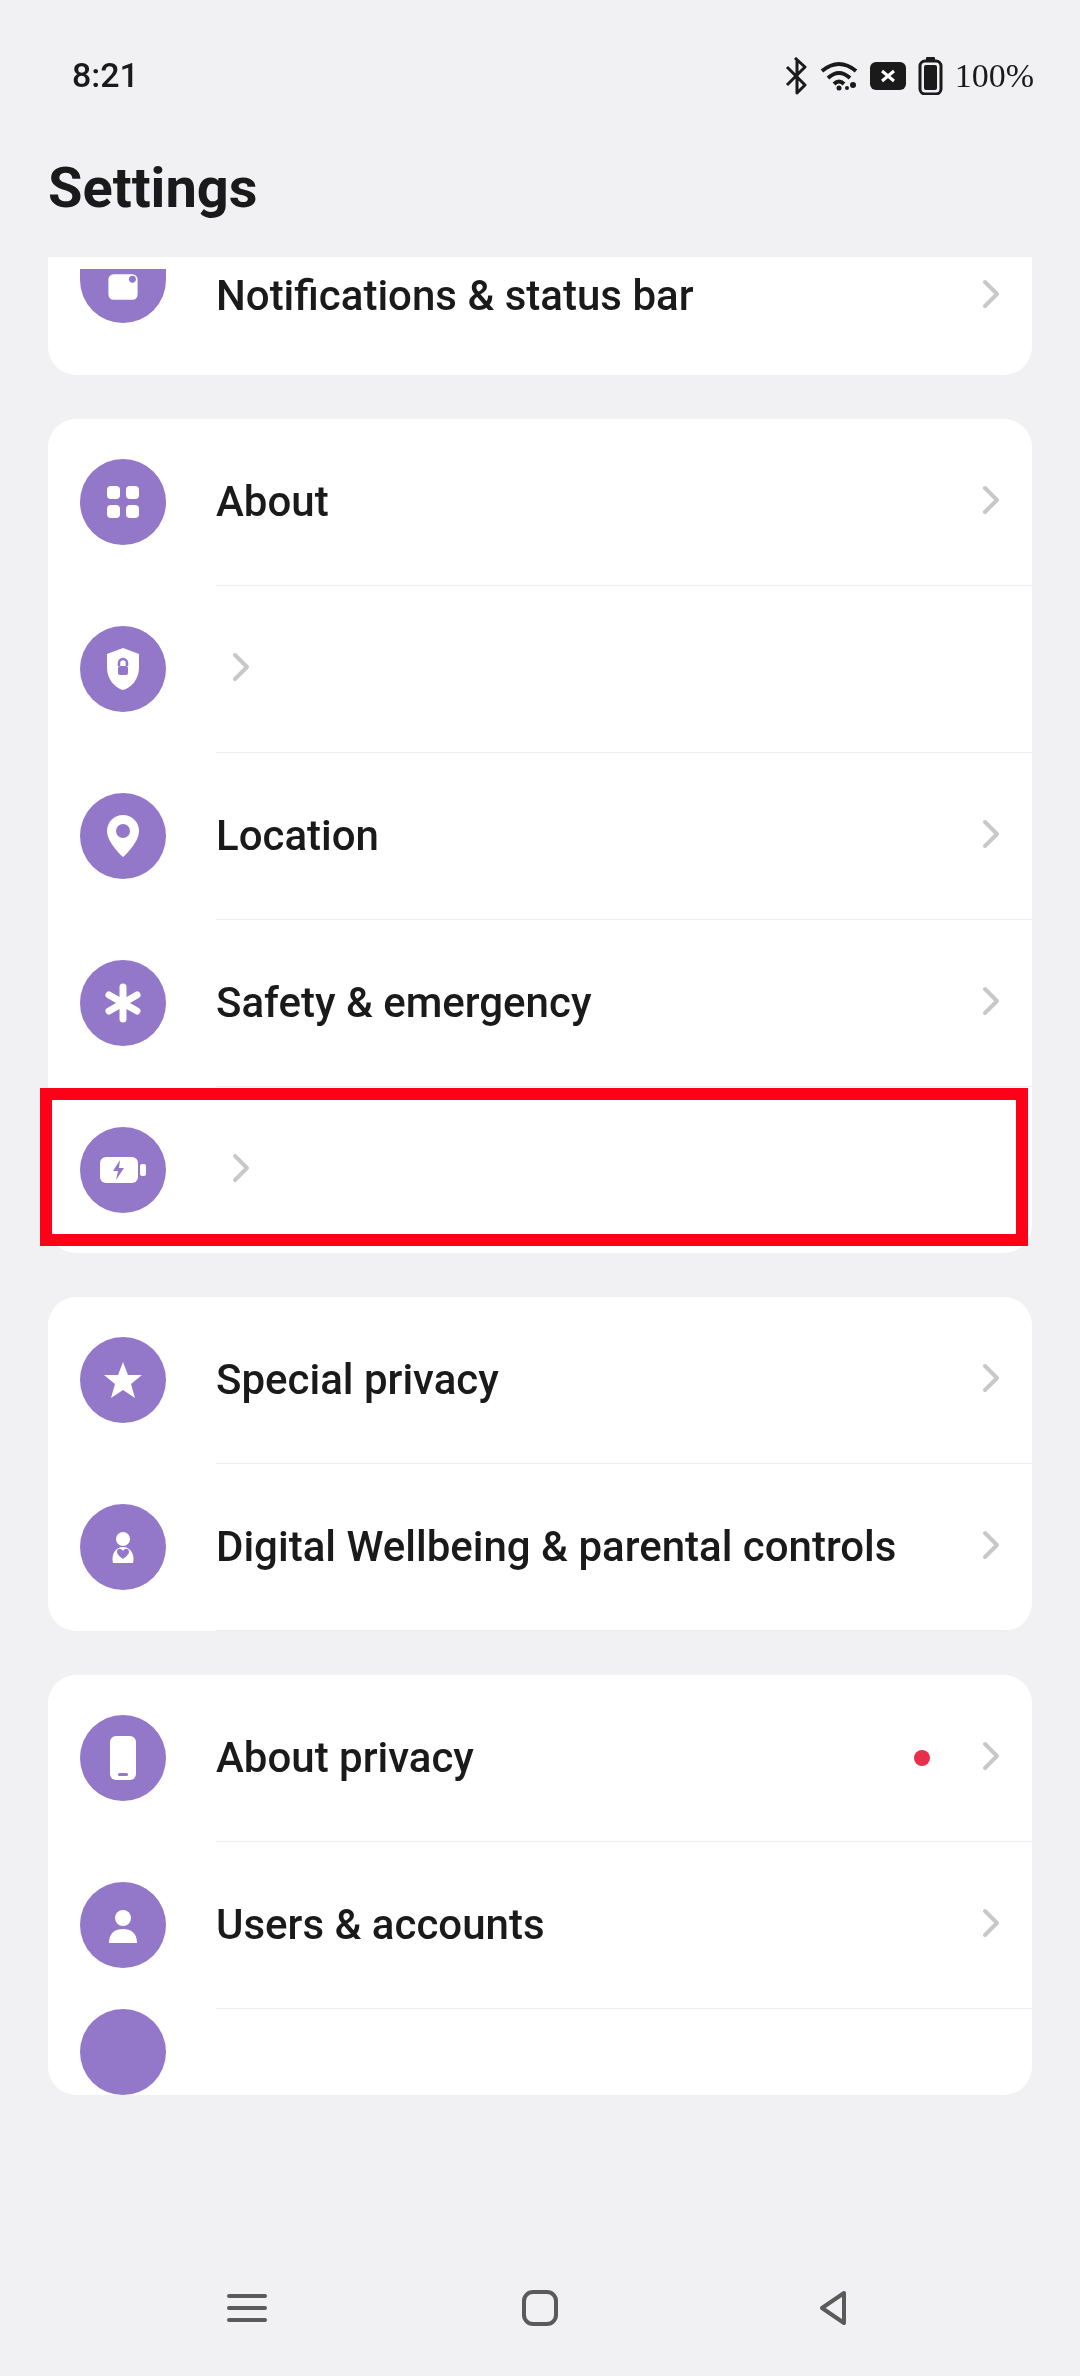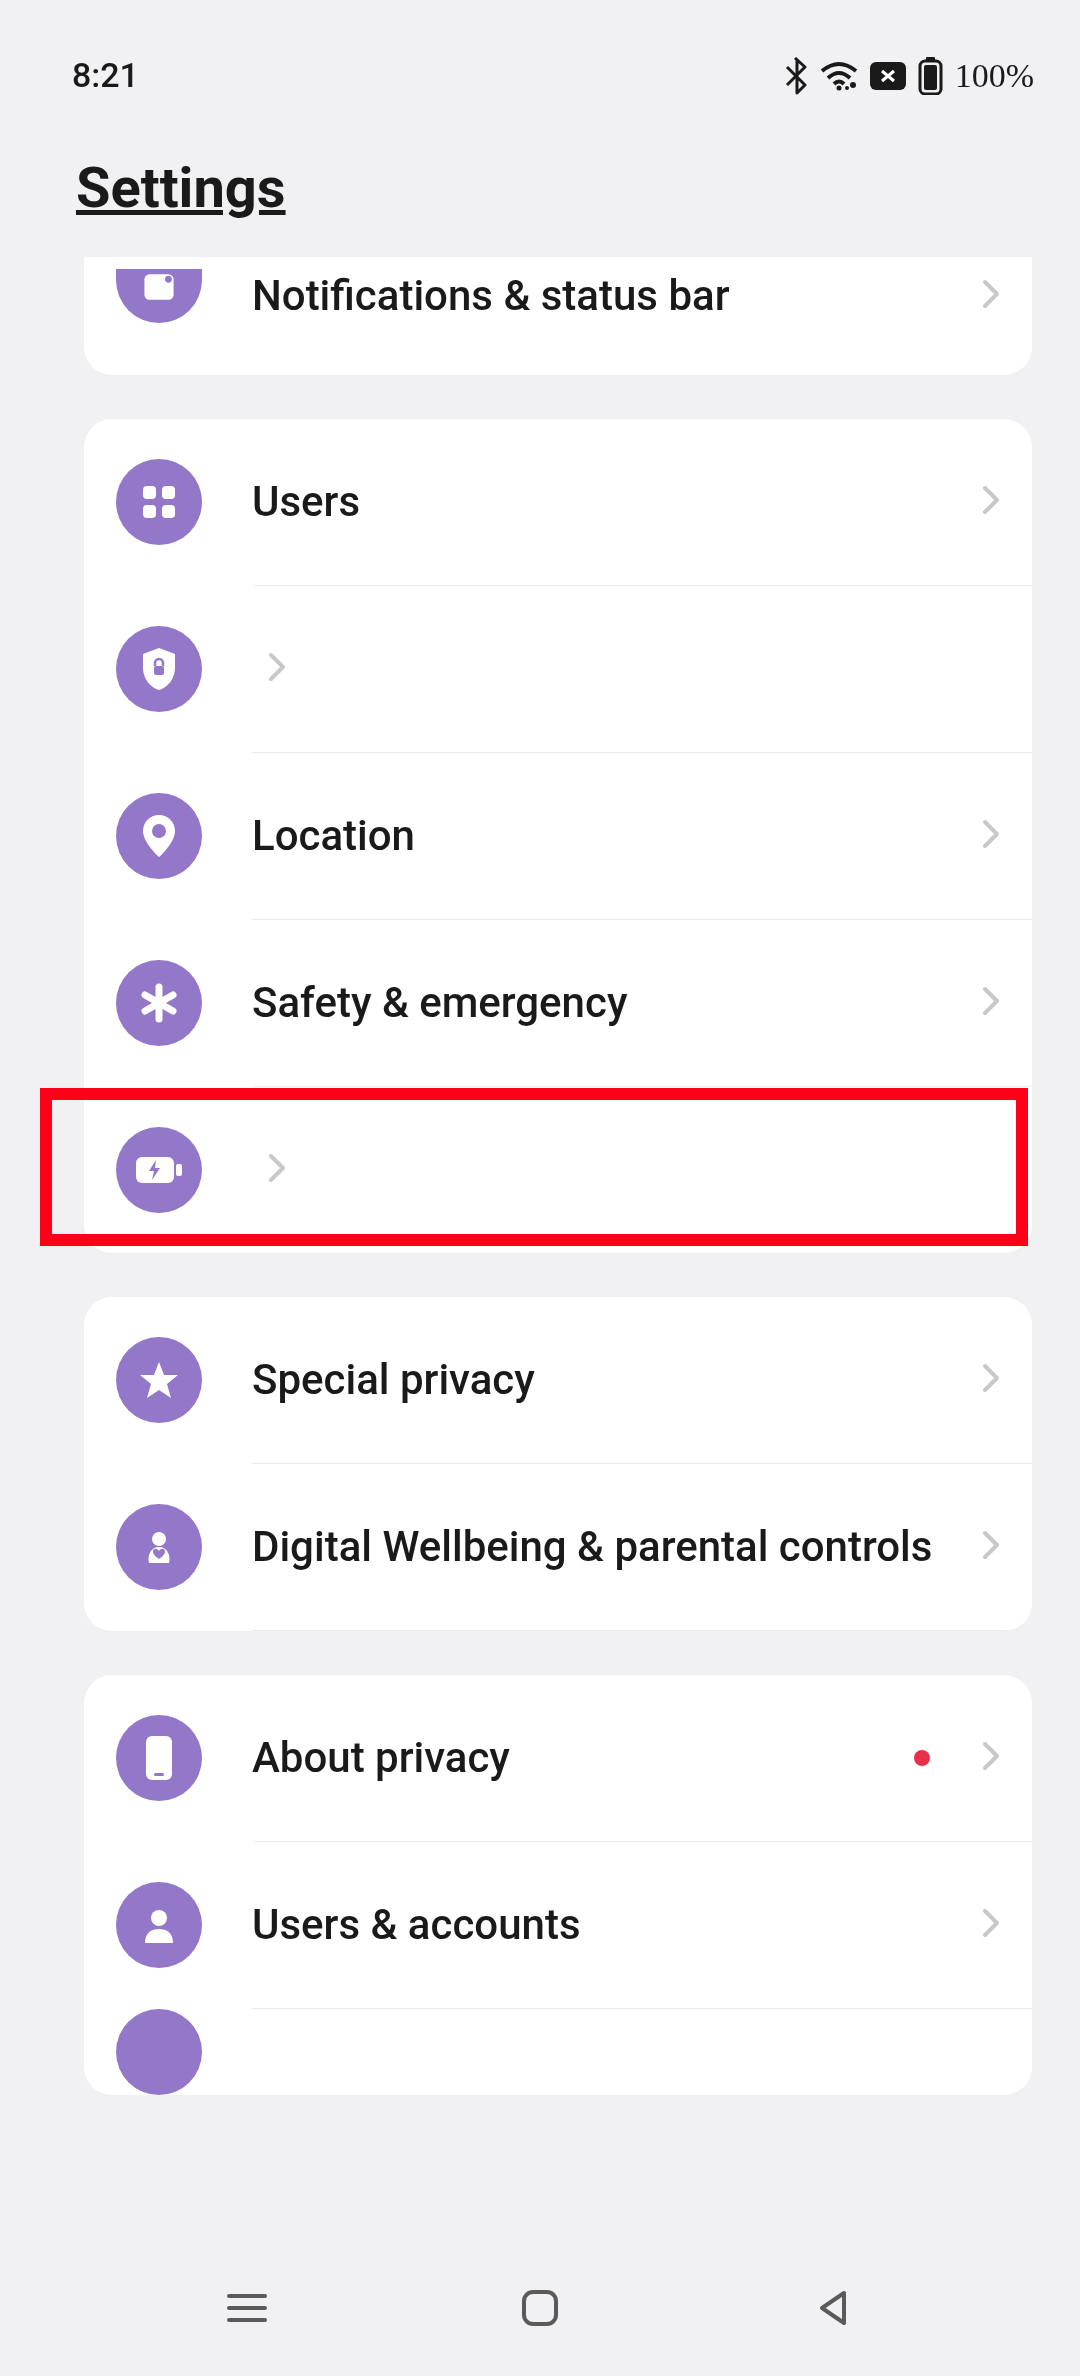--- a/index.html
+++ b/index.html
@@ -30,37 +30,35 @@
       display: flex;
       align-items: center;
       gap: 12px;
       font-family: Liberation Serif, serif;
     }
     .status-icon {
       display: inline-flex;
       align-items: center;
     }
     .header {
-      padding: 60px 48px 36px 76px;
-      text-decoration: underline;
+      padding: 60px 48px 36px 48px;
     }
     .header-title {
       font-size: 56px;
       font-weight: 700;
       color: #1a1a1a;
     }
     .content {
       padding: 0 48px;
     }
     .card {
       background: #ffffff;
       border-radius: 28px;
       margin-bottom: 44px;
       overflow: hidden;
-      margin-left: 36px;
     }
     .row {
       display: flex;
       align-items: center;
       padding: 40px 32px 40px 32px;
       min-height: 152px;
       position: relative;
     }
     .row-icon {
       width: 86px;
@@ -213,21 +211,21 @@
   <div class="card">
     <div class="row">
       <span class="row-icon">
         <svg width="44" height="44" viewBox="0 0 44 44">
               <rect x="6" y="6" width="13" height="13" rx="4" fill="#fff"></rect>
               <rect x="25" y="6" width="13" height="13" rx="4" fill="#fff"></rect>
               <rect x="6" y="25" width="13" height="13" rx="4" fill="#fff"></rect>
               <rect x="25" y="25" width="13" height="13" rx="4" fill="#fff"></rect>
             </svg>
       </span>
-      <span class="row-label">Users</span>
+      <span class="row-label">About</span>
       <span class="row-chevron">
         <svg width="18" height="30" viewBox="0 0 18 30">
               <path d="M3 3 L15 15 L3 27" stroke="#c8c8c8" stroke-width="4" fill="none" stroke-linecap="round" stroke-linejoin="round"></path>
             </svg>
       </span>
     </div>
     <div class="divider"></div>
     <div class="row">
       <span class="row-icon">
         <svg width="44" height="50" viewBox="0 0 44 50">

